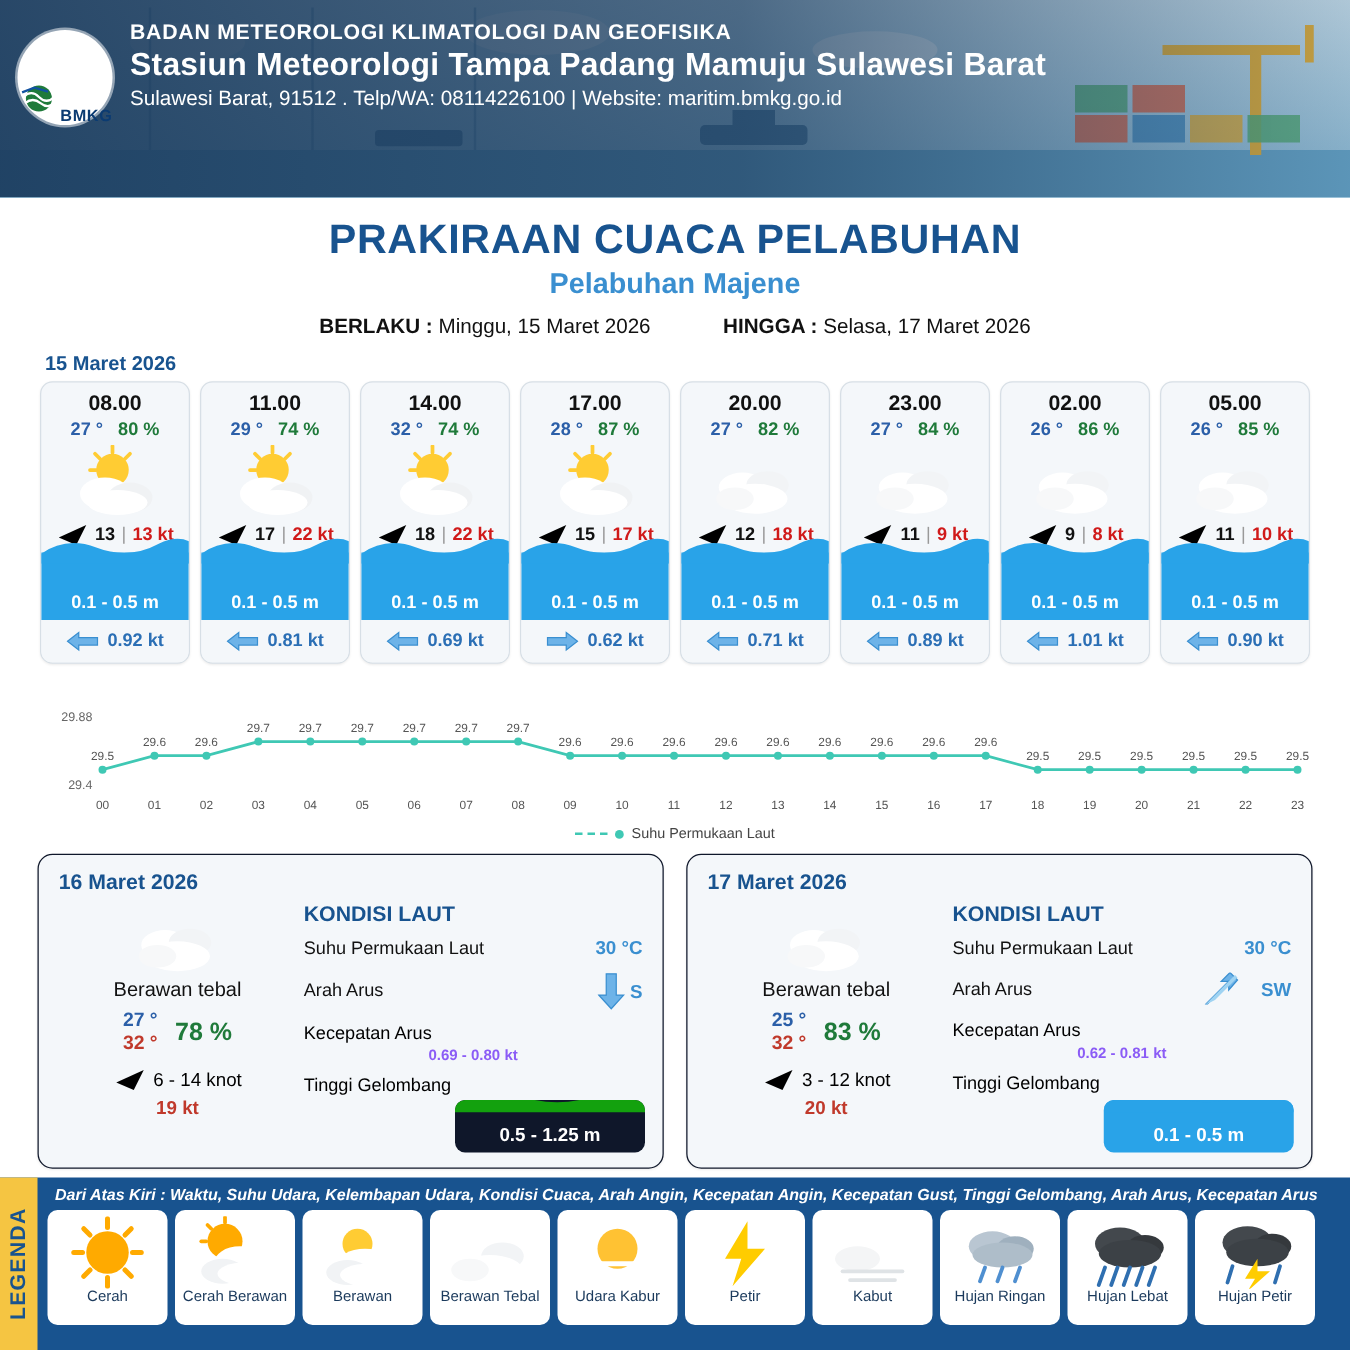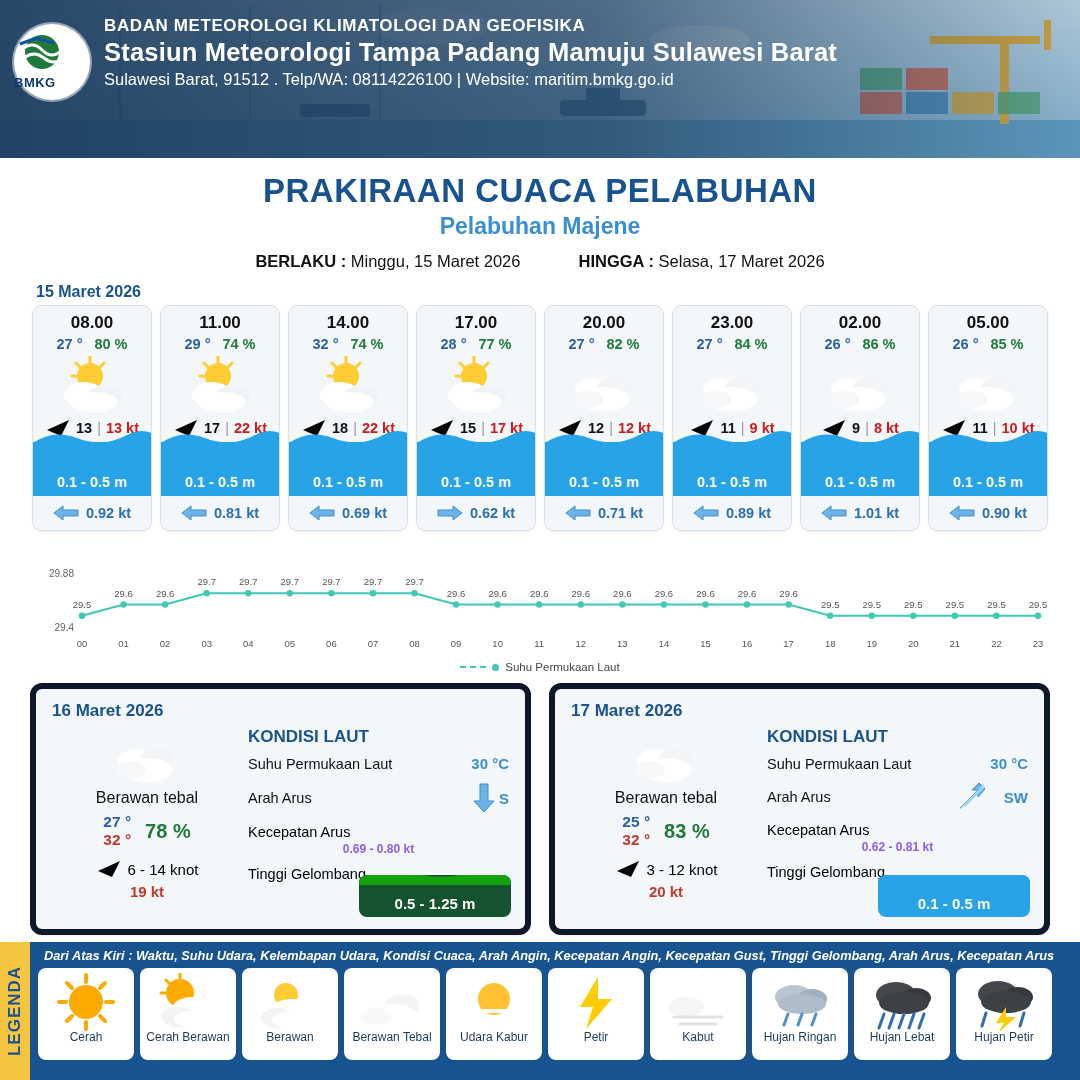--- a/index.html
+++ b/index.html
@@ -24,21 +24,21 @@
     background: linear-gradient(90deg, rgba(26,58,92,0.92) 0%, rgba(26,58,92,0.72) 55%, rgba(26,58,92,0.18) 100%);
   }
   .header-inner {
     position: relative; z-index: 3;
     display: flex; align-items: flex-start;
     padding: 16px 0 0 14px;
   }
   .logo {
     width: 76px; height: 76px; border-radius: 50%;
     background: #ffffff;
-    display: flex; flex-direction: column; align-items: flex-start; justify-content: center;
+    display: flex; flex-direction: row; align-items: flex-end; justify-content: center;
     flex: 0 0 auto;
     margin-top: 8px;
     box-shadow: 0 0 0 2px rgba(255,255,255,.5);
   }
   .logo-mark { width: 56px; height: 40px; position: relative; }
   .logo-text { font-size: 13px; font-weight: bold; color: #0b3b72; letter-spacing: .5px; margin-top: 1px;}
   .head-texts { margin-left: 14px; color: #ffffff; }
   .head-l1 { font-size: 17px; font-weight: bold; letter-spacing: .6px; margin-bottom: 2px;}
   .head-l2 { font-size: 25.5px; font-weight: bold; letter-spacing: .2px; margin-bottom: 2px; }
   .head-l3 { font-size: 16.5px; line-height: 1.25; }
@@ -110,21 +110,21 @@
   .chart-legend {
     text-align: center; font-size: 11.5px; color: #444; margin-top: 2px;
     display: flex; align-items: center; justify-content: center; gap: 6px;
   }
   .legend-line { width: 26px; height: 0; border-top: 2px dashed #3fc8b4; position: relative;}
   .legend-dot { width: 7px; height: 7px; border-radius: 50%; background: #3fc8b4; }
 
   
   .panels { display: flex; gap: 18px; padding: 10px 30px 0; }
   .panel {
-    flex: 1; background: #f4f7fa; border: 6px solid #0f172a;
+    flex: 1; background: #f4f7fa; border: 1px solid #0f172a;
     border-radius: 12px; padding: 12px 16px 10px; position: relative;
     box-shadow: 0 1px 2px rgba(0,0,0,.07);
     height: 252px;
   }
   .panel-date { font-size: 17px; font-weight: bold; color: #18538f; }
   .panel-body { display: flex; margin-top: 2px; }
   .panel-left { width: 190px; text-align: center; padding-top: 4px;}
   .panel-cond { font-size: 16px; color: #111; margin-top: 4px;}
   .panel-temps { margin-top: 6px; display: flex; justify-content: center; gap: 14px; align-items: center;}
   .tmin { color: #2b5fa8; font-size: 15.5px; font-weight: bold; }
@@ -376,21 +376,21 @@
       <svg class="arrow-svg" width="26" height="18" viewBox="0 0 26 18" style="transform:rotate(0deg)">
     <path d="M1 9 L10 2 L10 6 L25 6 L25 12 L10 12 L10 16 Z" fill="#6db3e8" stroke="#3a8fd0" stroke-width="1"></path>
         </svg>
       <span>0.69 kt</span>
     </div>
     </div>
     <div class="card">
     <div class="card-time">17.00</div>
     <div class="card-th">
       <span class="temp">28 °</span>
-      <span class="hum">77 %</span>
+      <span class="hum">87 %</span>
     </div>
     <div class="icon-box">
         <svg width="84" height="58" viewBox="0 0 84 58">
           <circle cx="40" cy="20" r="13" fill="#ffcc33"></circle>
         <g stroke="#ffcc33" stroke-width="3" stroke-linecap="round">
           <line x1="40" y1="1" x2="40" y2="6"></line>
             <line x1="22" y1="20" x2="27" y2="20"></line>
           <line x1="26" y1="7" x2="30" y2="11"></line>
             <line x1="54" y1="7" x2="50" y2="11"></line>
         </g>
@@ -433,21 +433,21 @@
         <ellipse cx="42" cy="43" rx="26" ry="12" fill="#ffffff"></ellipse>
         <ellipse cx="26" cy="43" rx="15" ry="9" fill="#f7f8f9"></ellipse>
         </svg>
       </div>
     <div class="wind-row">
       <svg class="arrow-svg" width="26" height="20" viewBox="0 0 26 20">
     <polygon points="2,12 24,2 16,18" fill="#000000"></polygon>
         </svg>
       <span class="wind-spd">12</span>
       <span class="wind-sep">|</span>
-      <span class="wind-gust">12 kt</span>
+      <span class="wind-gust">18 kt</span>
     </div>
     <div class="wave-band">
       <svg width="122" height="22" viewBox="0 0 122 22" preserveAspectRatio="none">
         <path d="M0 14 Q20 0 44 9 Q70 19 94 6 Q110 -2 122 6 L122 22 L0 22 Z" fill="#29a3e8"></path>
       </svg>
       <div class="wave-text">0.1 - 0.5 m</div>
     </div>
     <div class="cur-row">
       <svg class="arrow-svg" width="26" height="18" viewBox="0 0 26 18" style="transform:rotate(0deg)">
     <path d="M1 9 L10 2 L10 6 L25 6 L25 12 L10 12 L10 16 Z" fill="#6db3e8" stroke="#3a8fd0" stroke-width="1"></path>
@@ -691,21 +691,21 @@
               <span class="val">S</span>
             </span>
         </div>
         <div>
           <div style="font-size:14.5px">Kecepatan Arus</div>
           <div class="cur-val" style="text-align:center;margin-top:2px">0.69   - 0.80 kt</div>
         </div>
         <div style="font-size:14.5px;margin-top:10px">Tinggi Gelombang</div>
       </div>
     </div>
-    <div class="wave-pill" style="background:#14532d">
+    <div class="wave-pill" style="background:#0f172a">
       <svg width="152" height="20" viewBox="0 0 152 20" preserveAspectRatio="none">
         <path d="M0 13 Q26 0 56 8 Q86 17 116 5 Q136 -2 152 5 L152 20 L0 20 Z" fill="#13a10e"></path>
       </svg>
       <span>0.5 - 1.25 m</span>
     </div>
     </div>
     <div class="panel">
     <div class="panel-date">17 Maret 2026</div>
     <div class="panel-body">
       <div class="panel-left">

